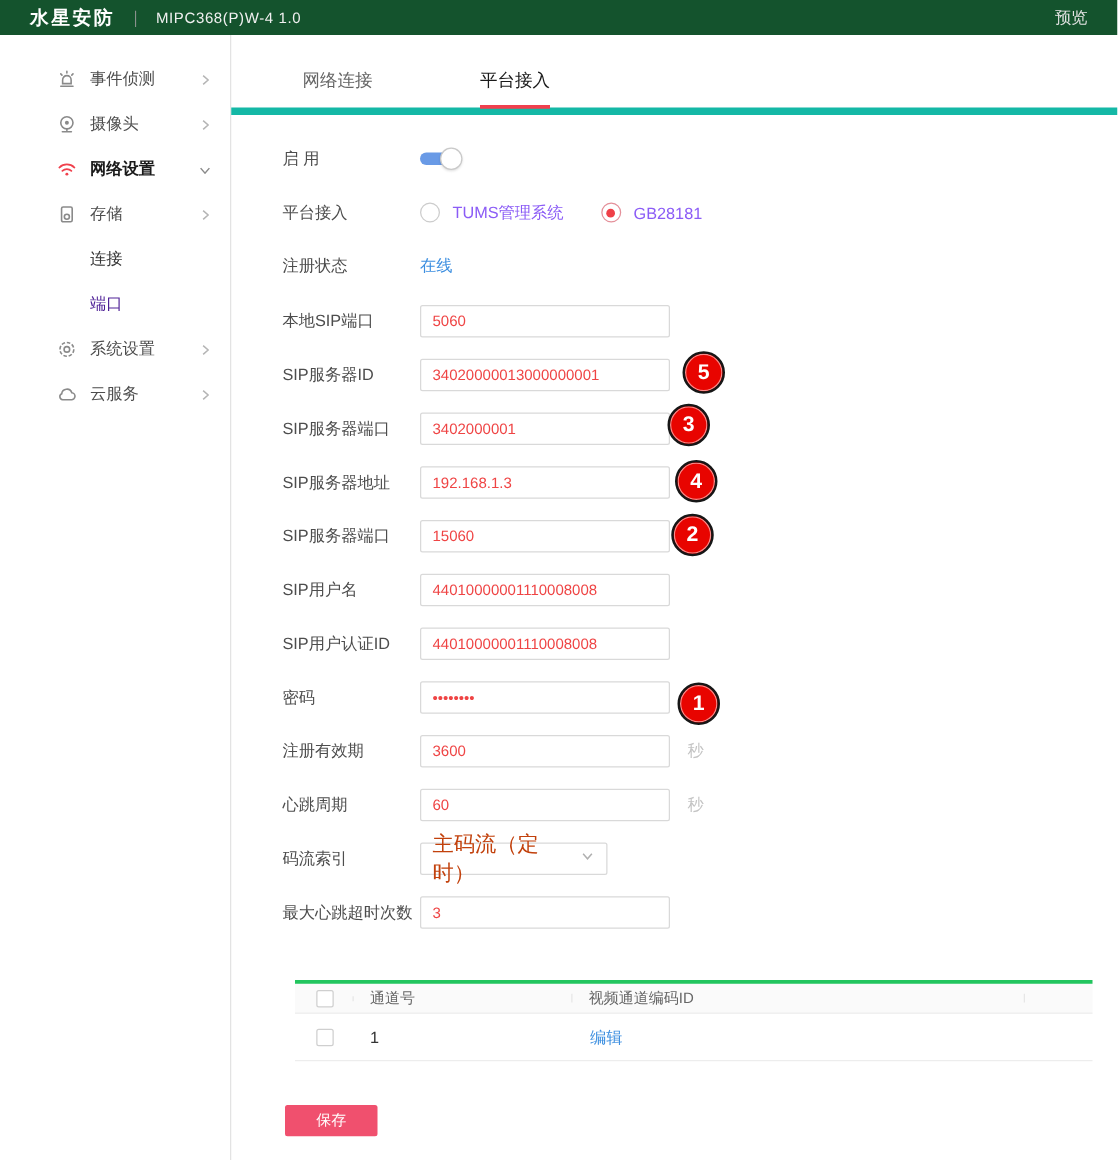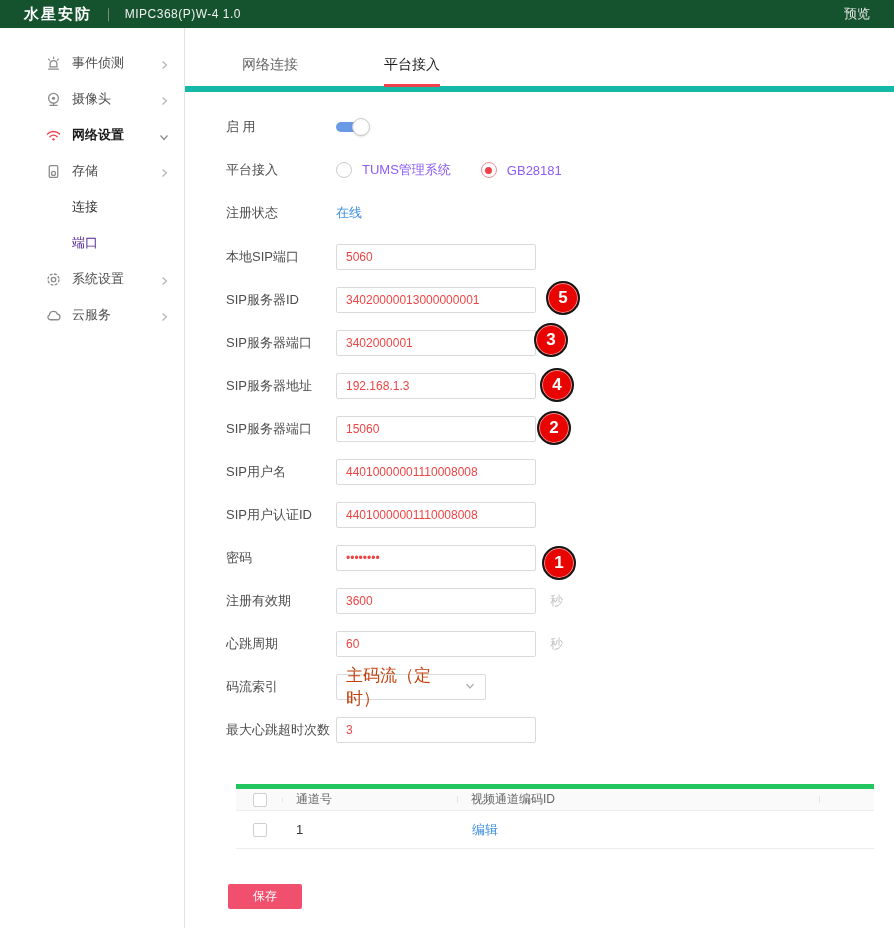--- a/index.html
+++ b/index.html
@@ -77,21 +77,21 @@
 
   
   .badge { position:absolute; width:34px; height:34px; border-radius:50%;
     background:#e80400; border:2px solid #161616; color:#fff; font-size:17px;
     font-weight:bold; display:flex; align-items:center; justify-content:center;
     z-index:5; box-shadow:inset 0 0 0 1px rgba(255,255,255,.55); }
 
   
   .table { margin:41px 20px 0 51px; font-size:12px; }
   .t-head { display:flex; align-items:center; height:27px; background:#fafafa;
-    border-top:5px solid #22c55e; border-bottom:1px solid #ededed; color:#666; }
+    border-top:3px solid #22c55e; border-bottom:1px solid #ededed; color:#666; }
   .t-row { display:flex; align-items:center; height:38px;
     border-bottom:1px solid #ededed; color:#333; font-size:13px; }
   .col-check { width:47px; flex:none; display:flex; justify-content:center; }
   .col-ch { width:175px; flex:none; padding-left:13px; }
   .col-id { flex:1; padding-left:13px; }
   .col-act { width:54px; flex:none; text-align:right; padding-right:14px; }
   .t-head .col-check, .t-head .col-ch, .t-head .col-id { position:relative; }
   .t-head .col-check::after, .t-head .col-ch::after, .t-head .col-id::after {
     content:""; position:absolute; right:0; top:5px; bottom:5px; width:1px;
     background:#e6e6e6; }

